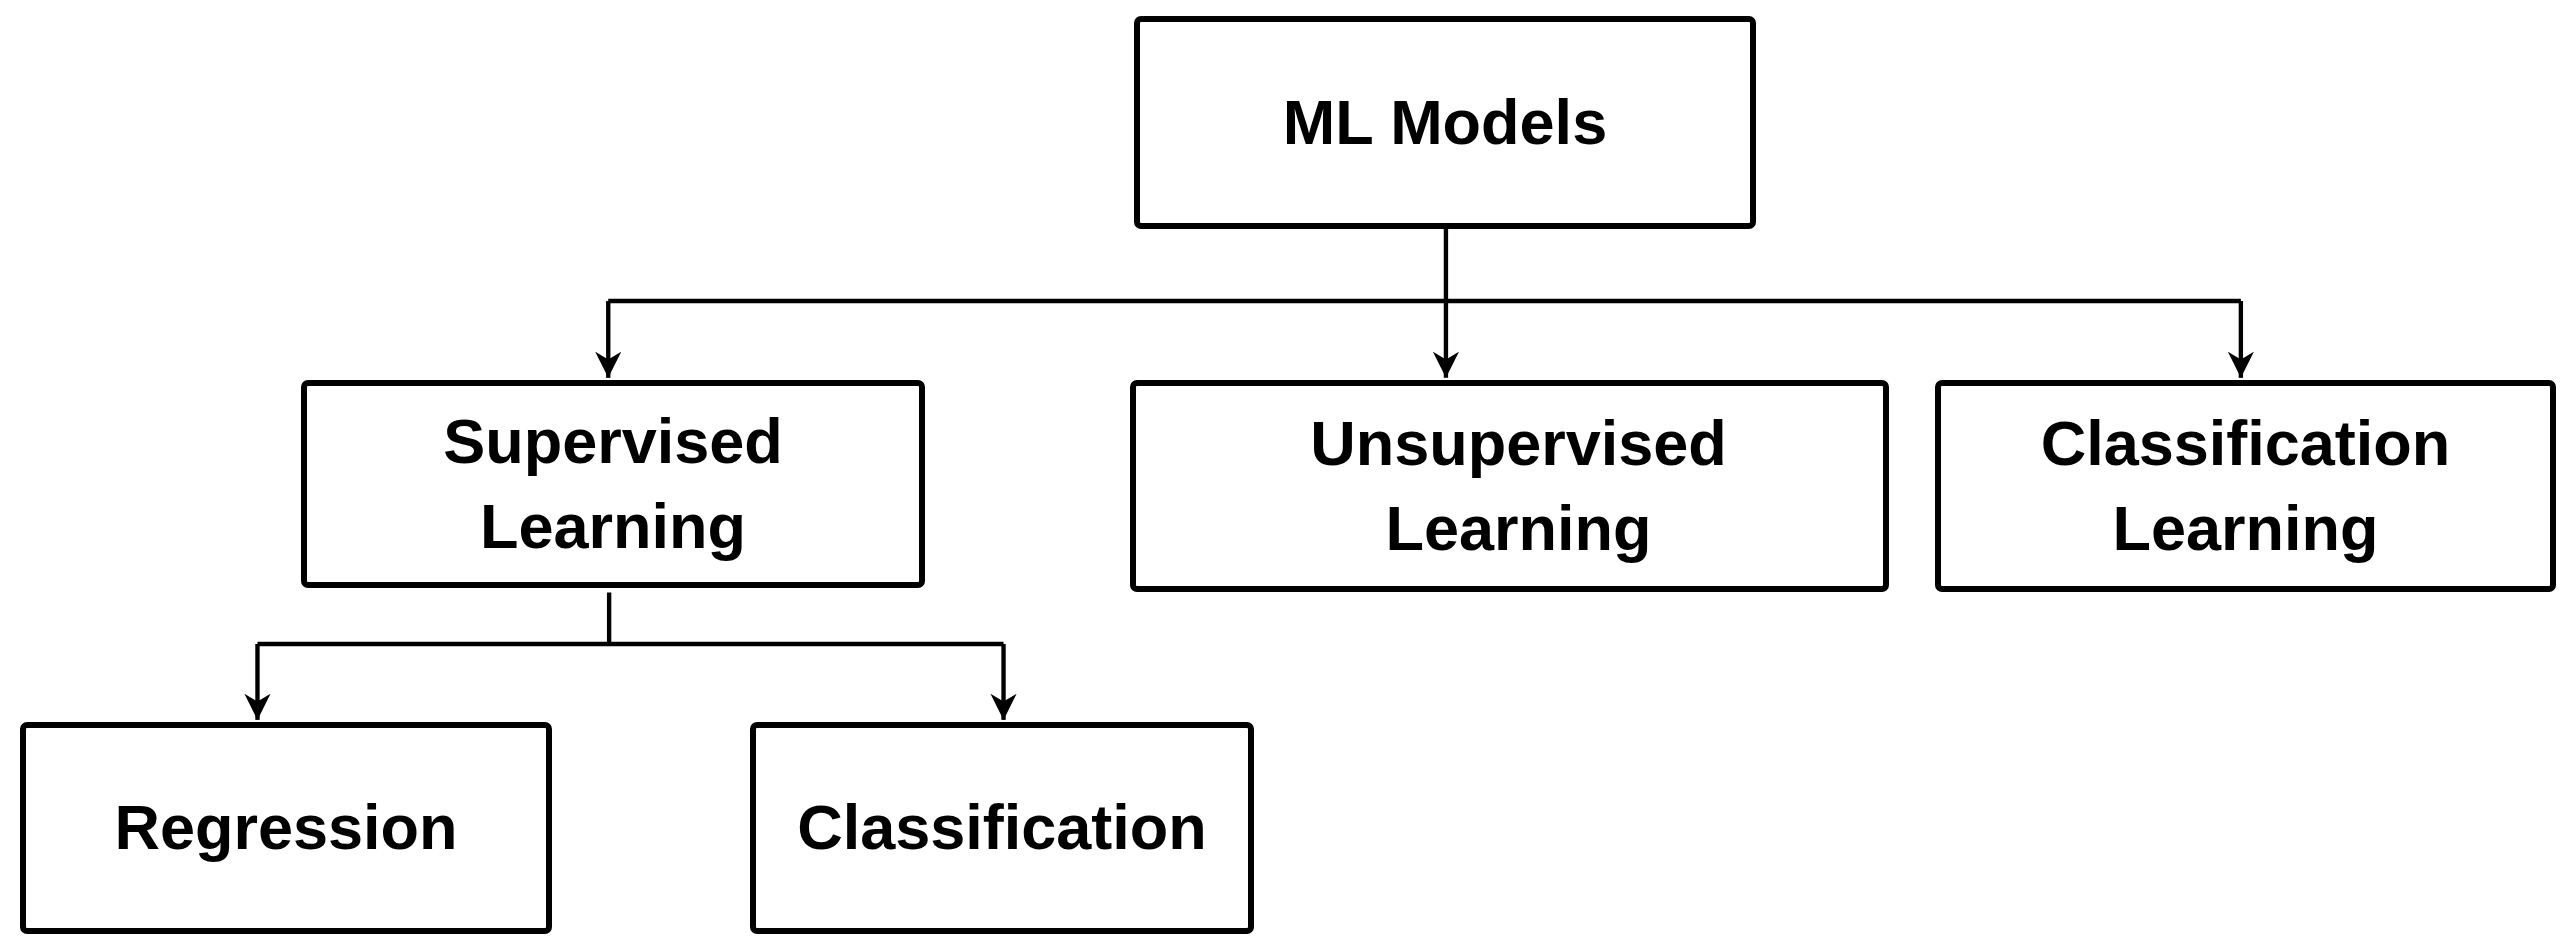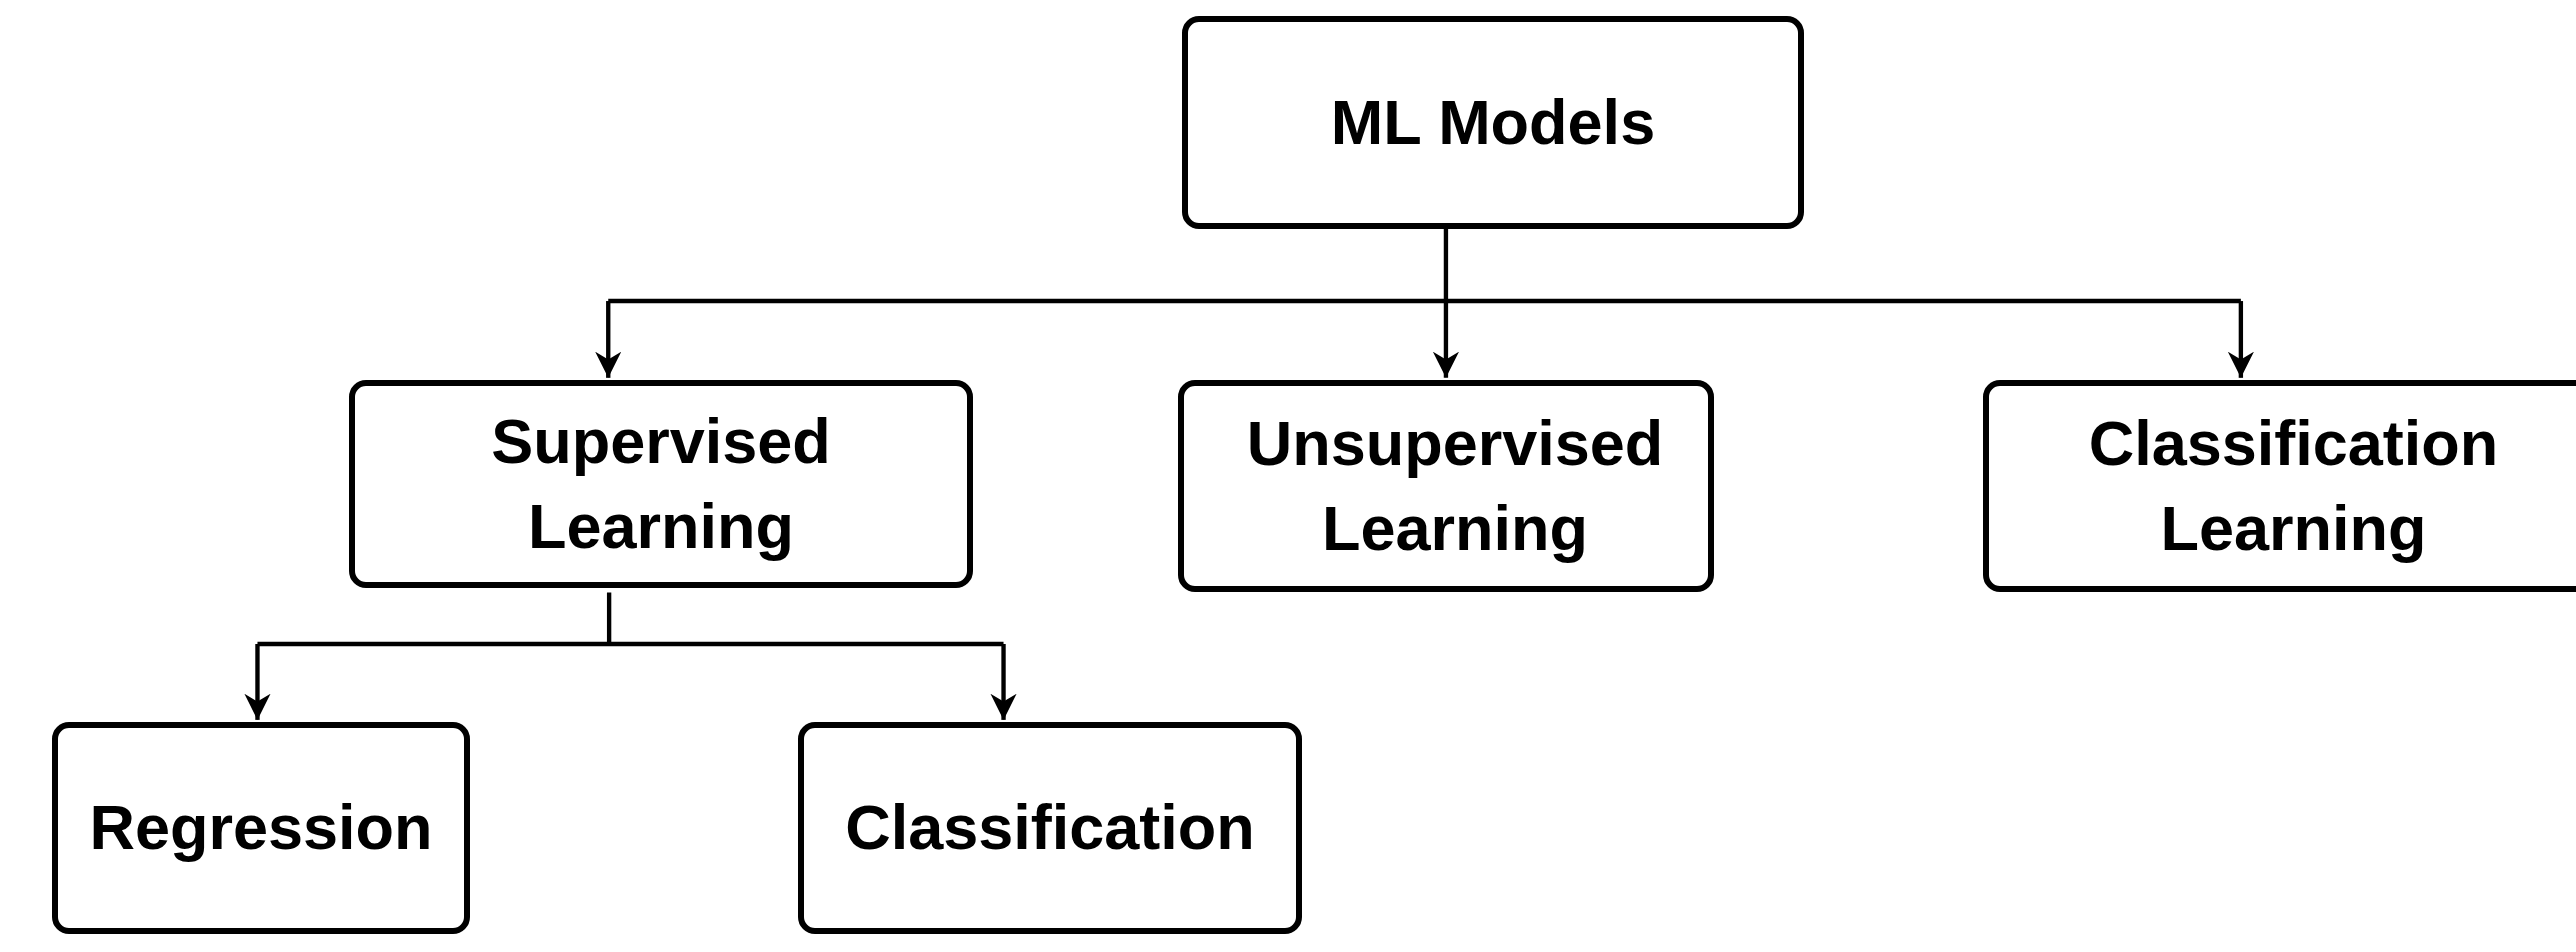--- a/index.html
+++ b/index.html
@@ -29,28 +29,27 @@
     stroke-width: 5;
   }
   .arrowhead-shape {
     fill: var(--line, #000000);
     stroke: none;
   }
   .node {
     position: absolute;
     box-sizing: border-box;
     border: 6.1px solid var(--box-border, #000000);
-    border-radius: 17px;
+    border-radius: 7px;
     background: var(--box-fill, #ffffff);
     display: flex;
     flex-direction: column;
     align-items: center;
     justify-content: center;
     text-align: center;
-    margin-left: 48px;
   }
   .node-label {
     color: var(--text, #000000);
     font-size: 63px;
     font-weight: 700;
     line-height: 1.35;
     white-space: nowrap;
   }
   .node-label span {
     display: block;
@@ -91,35 +90,35 @@
     </div>
   </div>
 
   <div class="node" style="left:301px; top:380px; width:624px; height:208px;">
     <div class="node-label">
       <span>Supervised</span>
       <span>Learning</span>
     </div>
   </div>
 
-  <div class="node" style="left:1130px; top:380px; width:536px; height:212px;padding-left:18px;">
+  <div class="node" style="left:1130px; top:380px; width:759px; height:212px;padding-left:18px;">
     <div class="node-label">
       <span>Unsupervised</span>
       <span>Learning</span>
     </div>
   </div>
 
   <div class="node" style="left:1935px; top:380px; width:621px; height:212px;">
     <div class="node-label">
       <span>Classification</span>
       <span>Learning</span>
     </div>
   </div>
 
-  <div class="node" style="left:4px; top:722px; width:418px; height:212px;">
+  <div class="node" style="left:20px; top:722px; width:532px; height:212px;">
     <div class="node-label">
       <span>Regression</span>
       <span></span>
     </div>
   </div>
 
   <div class="node" style="left:750px; top:722px; width:504px; height:212px;">
     <div class="node-label">
       <span>Classification</span>
       <span></span>

